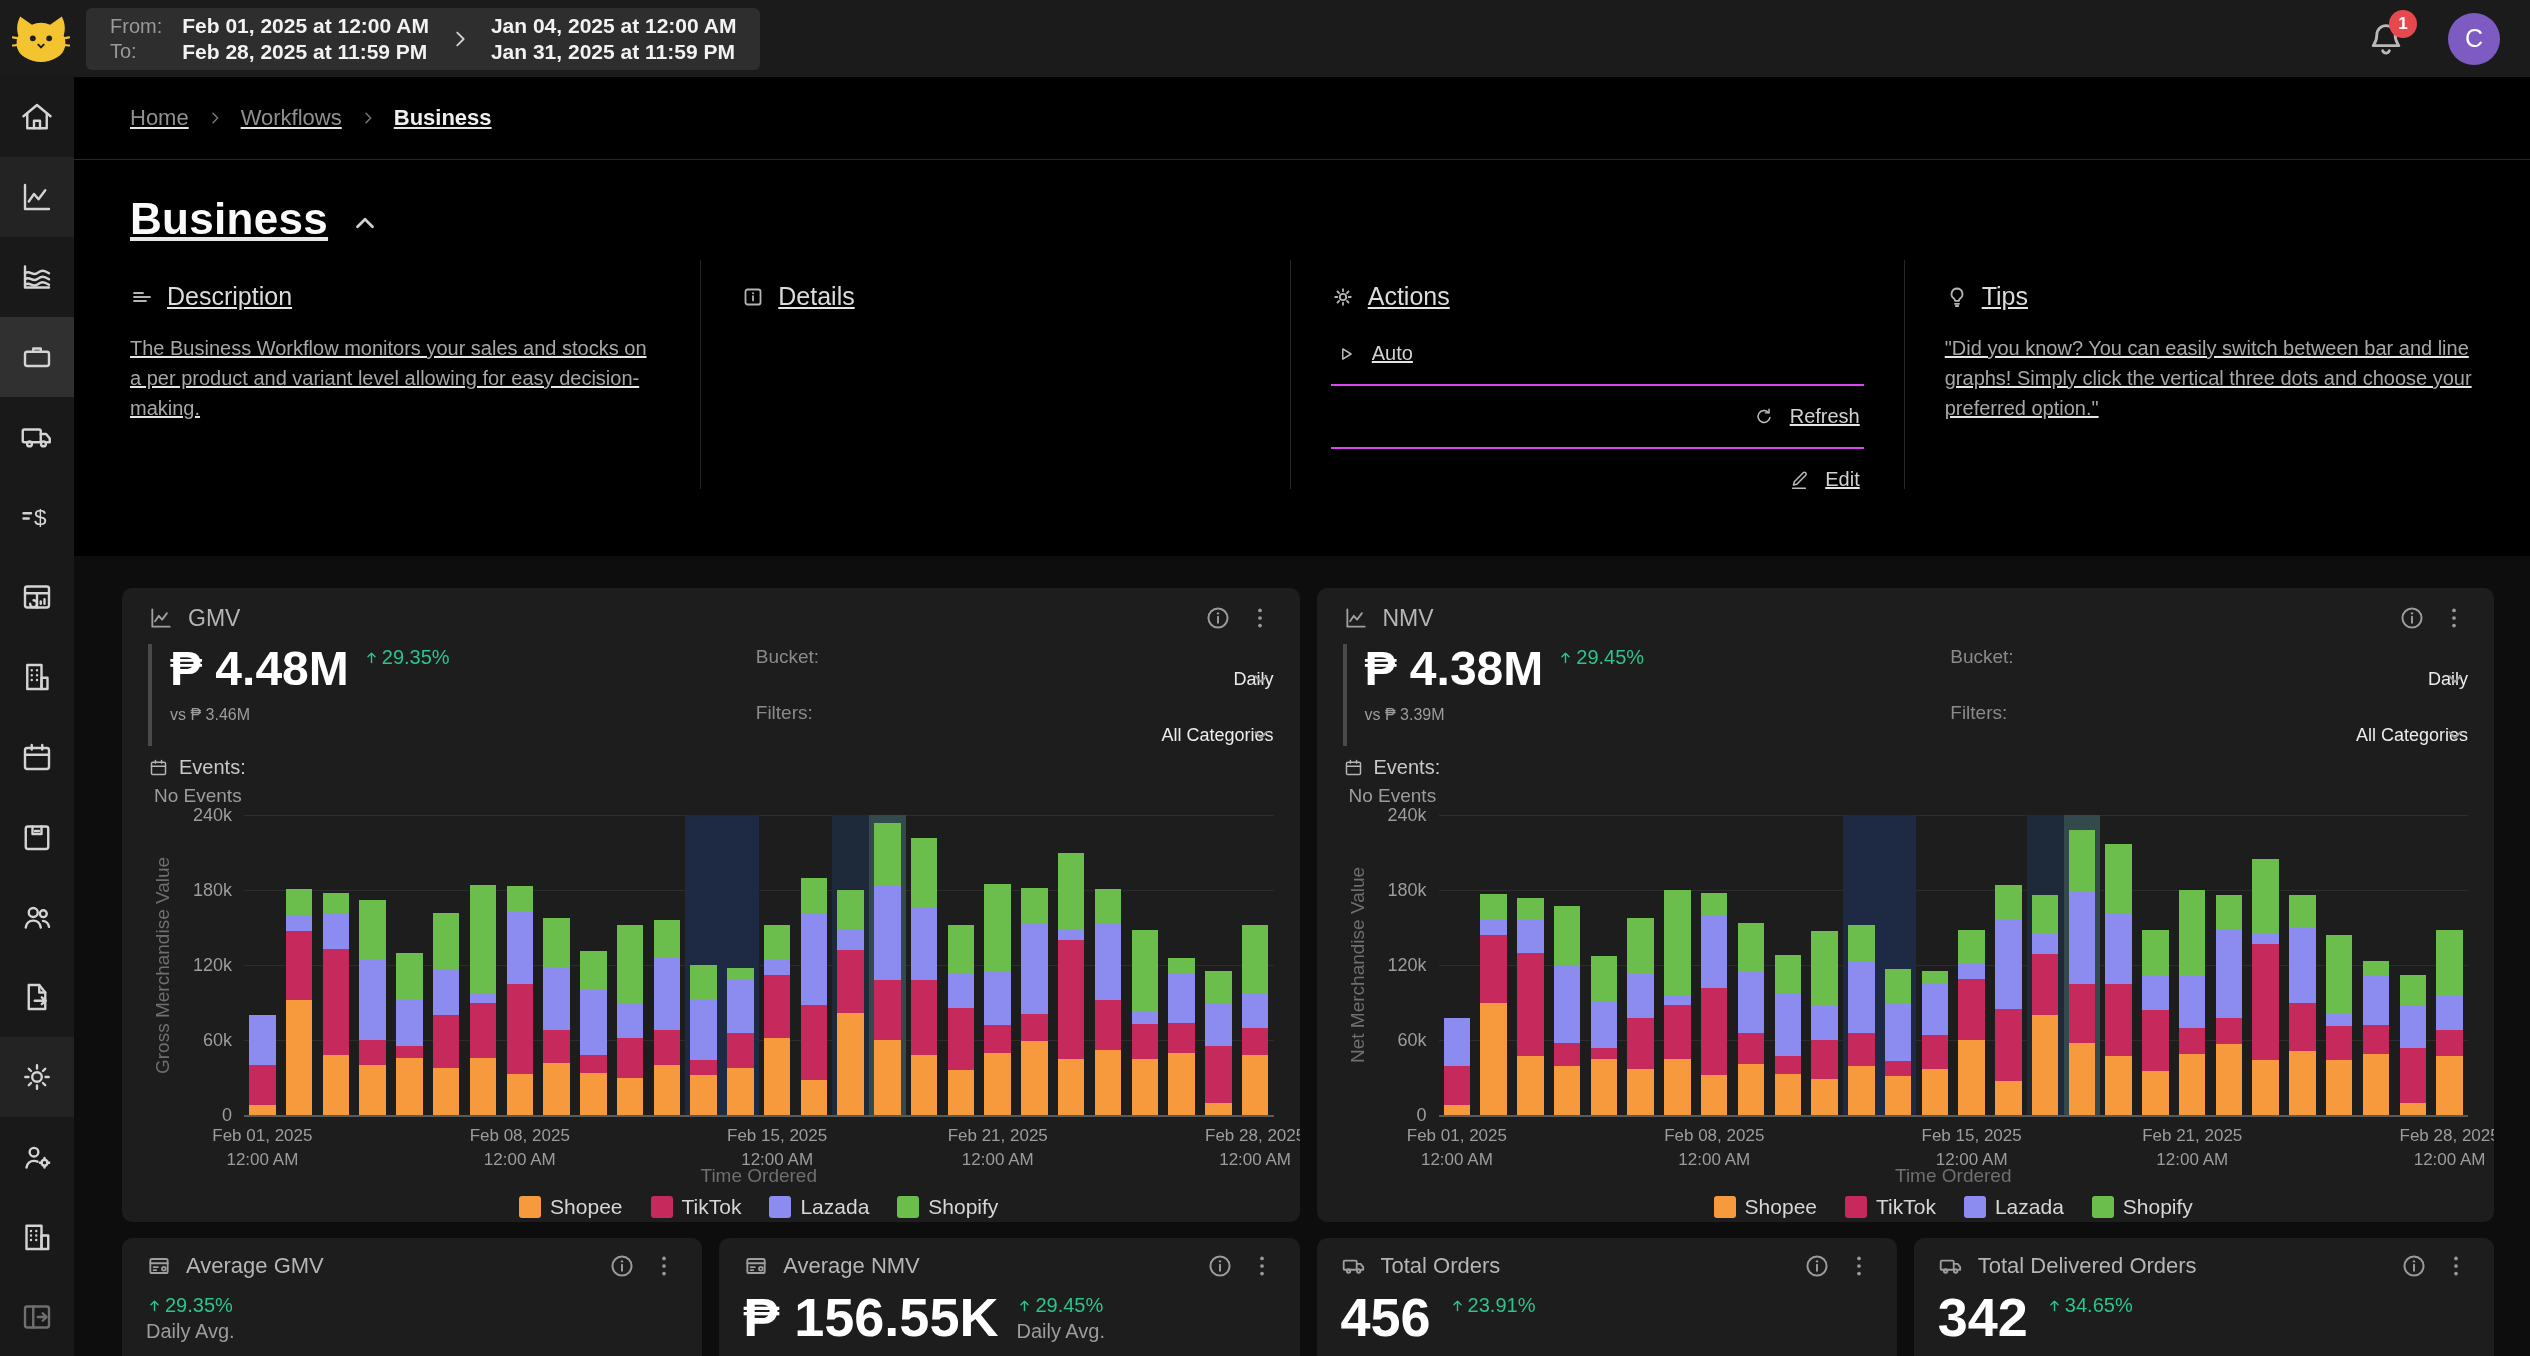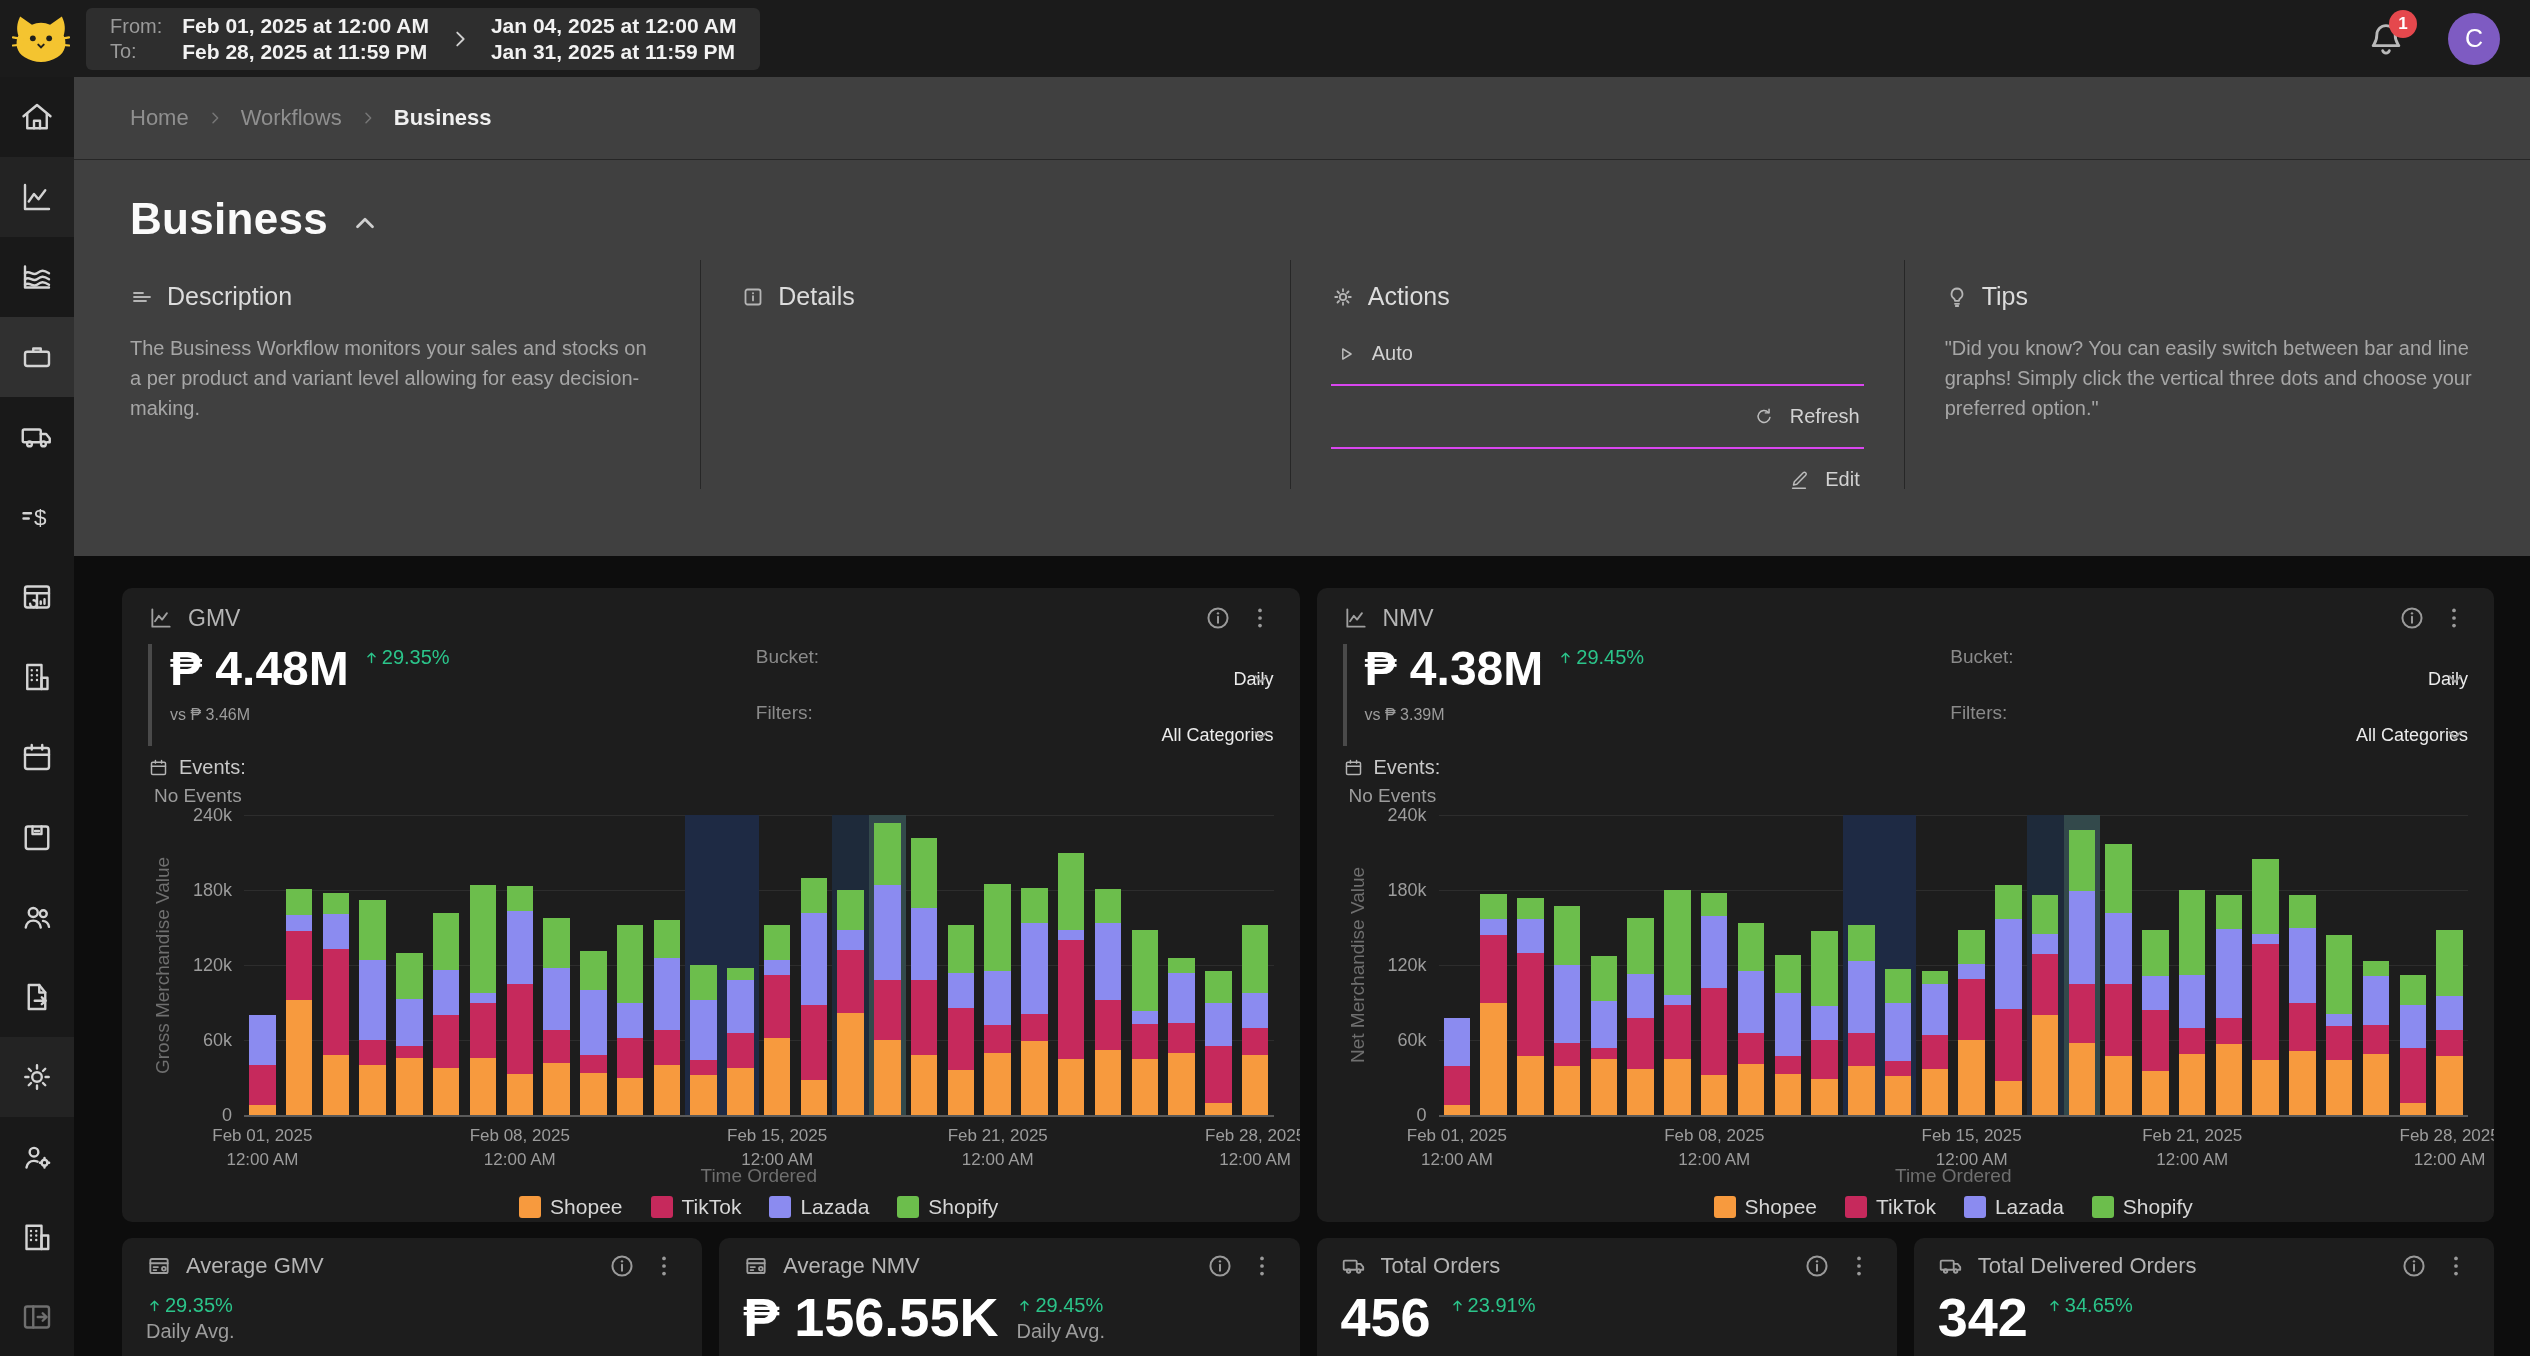--- a/index.html
+++ b/index.html
@@ -25,21 +25,21 @@
 
   
   .sidebar{position:absolute;top:77px;left:0;bottom:0;width:74px;background:#191919;display:flex;flex-direction:column;z-index:4;}
   .side-item{height:80px;display:flex;align-items:center;justify-content:center;color:#d4d4d4;cursor:pointer;flex:0 0 auto;}
   .side-item .i{width:36px;height:36px;}
   .side-item.tint{background:#232323;}
   .side-item.active{background:#303030;}
   .side-item.dim{color:#6f6f6f;}
 
   
-  .main{position:absolute;left:74px;top:77px;right:0;bottom:0;background:#404040;}
+  .main{position:absolute;left:74px;top:77px;right:0;bottom:0;background:#000000;text-decoration:underline;}
   .crumbbar{height:82px;display:flex;align-items:center;padding-left:56px;gap:18px;border-bottom:1px solid #262626;font-size:22px;color:#8f8f8f;}
   .crumb{cursor:pointer;}
   .crumb-current{color:#f0f0f0;font-weight:bold;}
   .chev{width:16px;height:16px;color:#777;}
   .titlerow{padding:26px 0 0 56px;display:flex;align-items:center;gap:22px;height:66px;}
   .pagetitle{font-size:44px;font-weight:bold;color:#fafafa;letter-spacing:.3px;}
   .title-caret{width:30px;height:30px;color:#d0d0d0;margin-top:8px;cursor:pointer;}
 
   
   .panels{display:grid;grid-template-columns:1.02fr .96fr 1fr 1.02fr;height:229px;overflow:hidden;margin-top:8px;}

